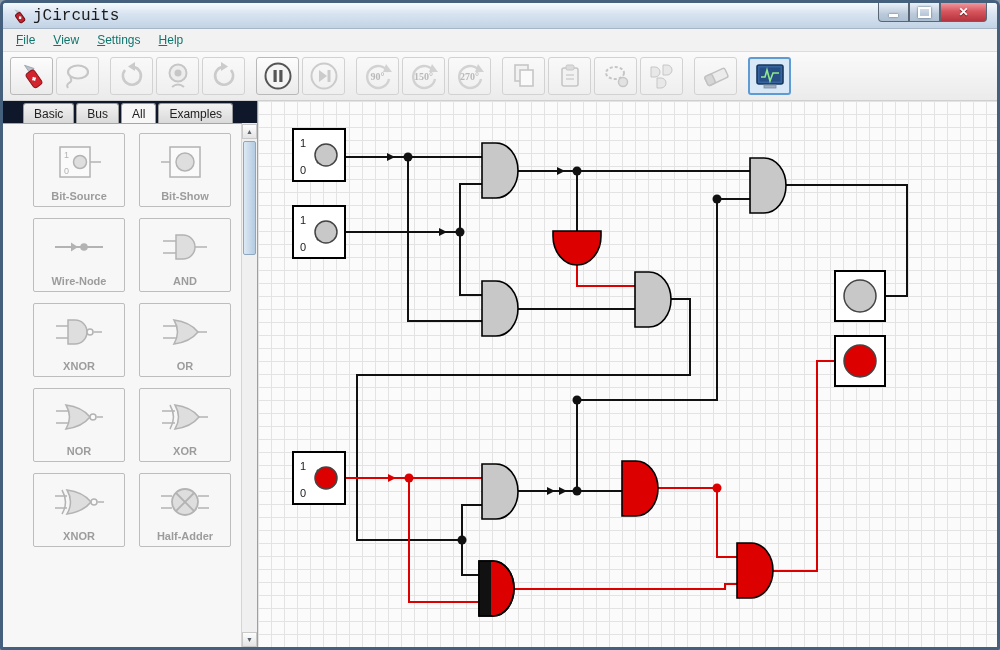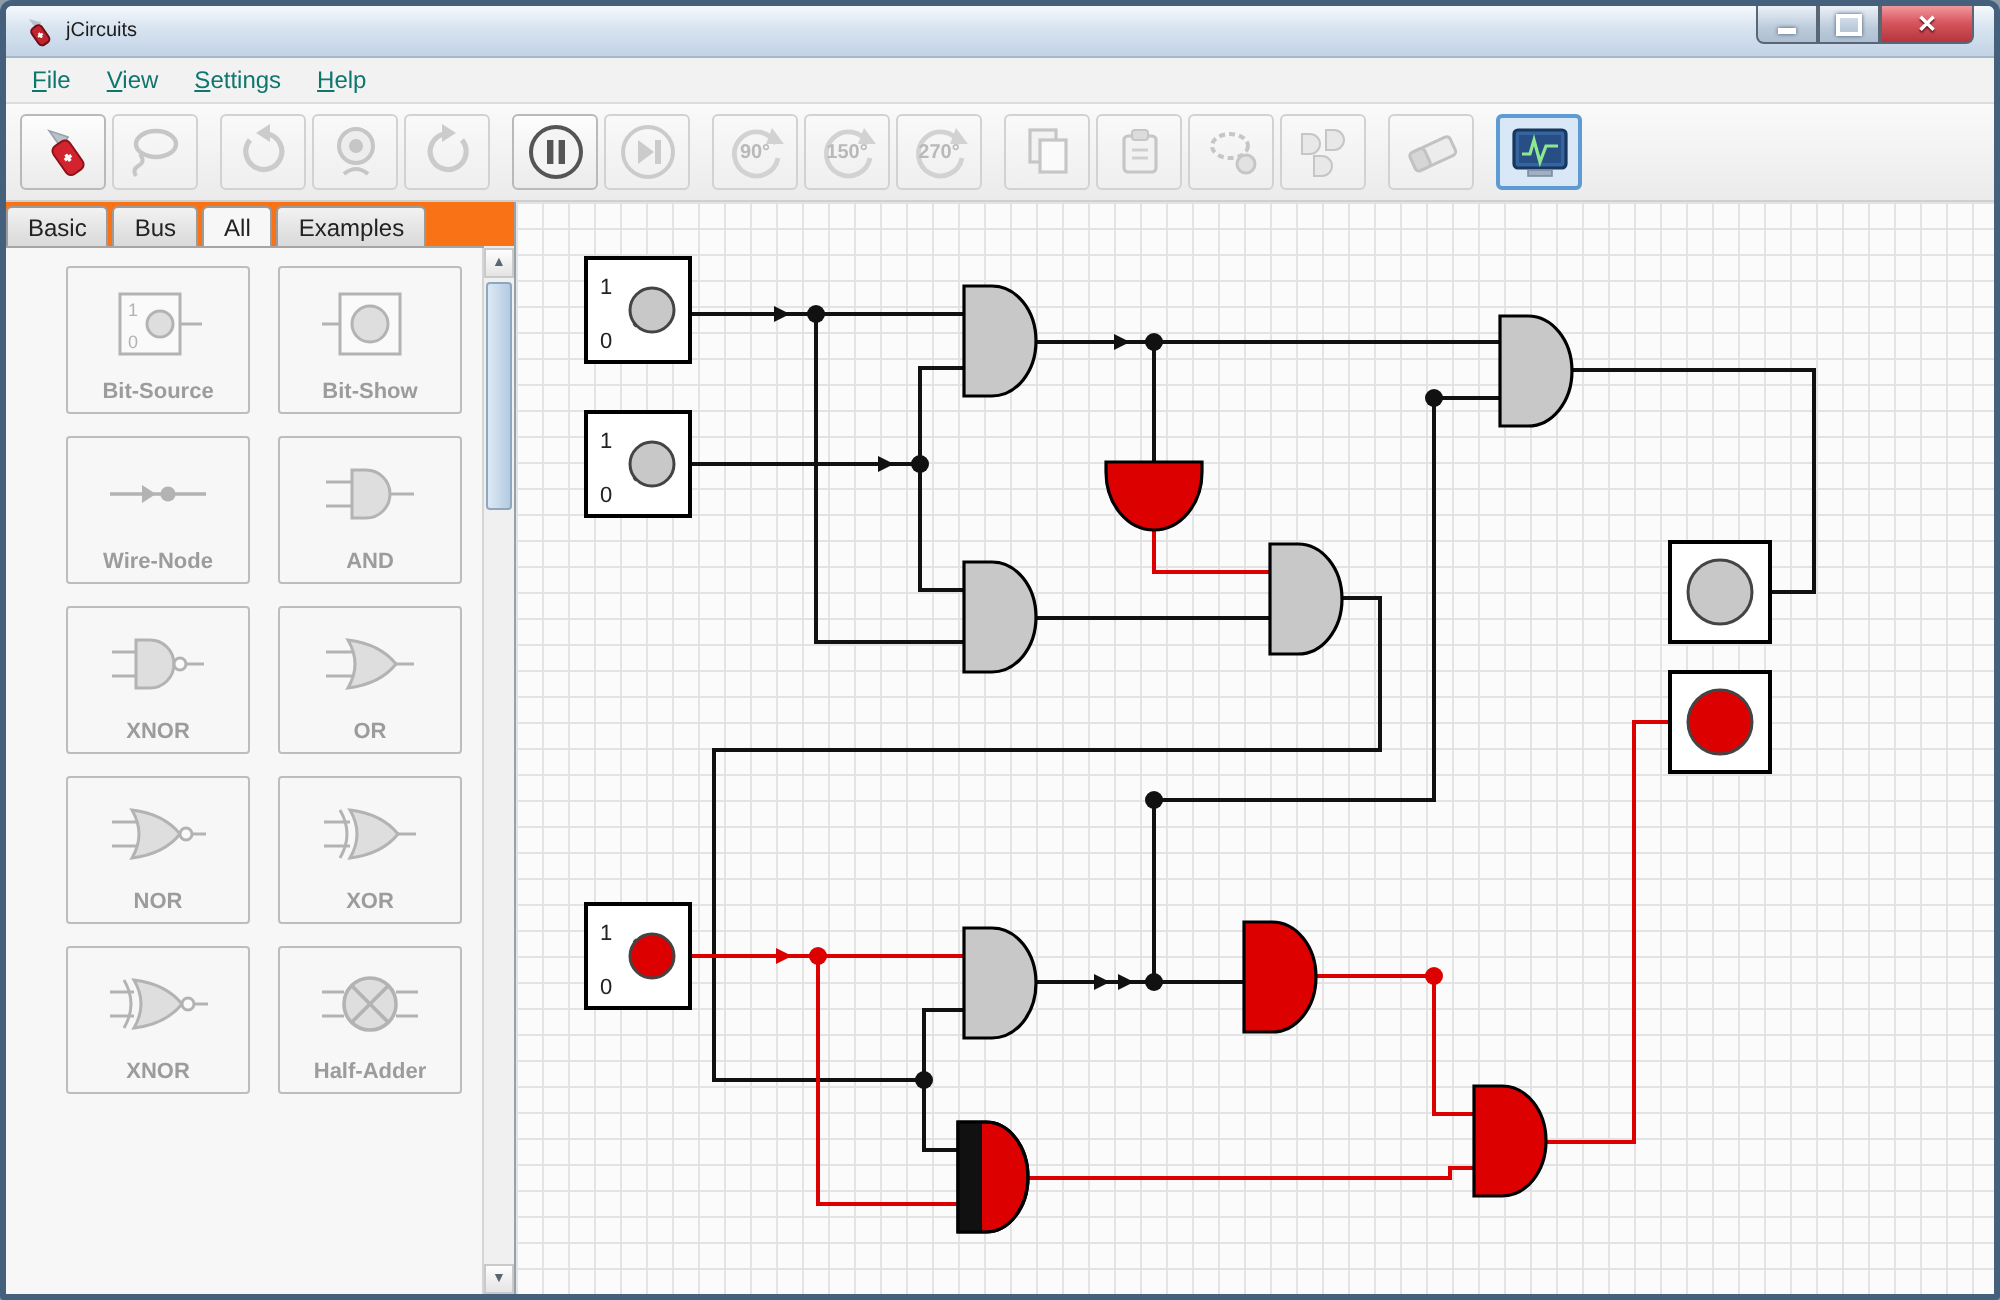--- a/index.html
+++ b/index.html
@@ -2,47 +2,47 @@
 <html><head>
 <meta charset="utf-8">
 <style>
   html,body{margin:0;padding:0;background:#8d9aa8;}
   .window{position:relative;width:1000px;height:650px;box-sizing:border-box;
     border:3px solid #44607c;border-radius:6px 6px 2px 2px;background:#f0f0f0;
     font-family:"Liberation Sans",sans-serif;overflow:hidden;display:flex;flex-direction:column;}
   
   .titlebar{height:25px;flex:0 0 25px;display:flex;align-items:center;padding:0 8px;
     background:linear-gradient(#f5f9fd,#d7e3f0 45%,#c2d3e6);border-bottom:1px solid #a6b6c7;}
-  .title{font-size:10px;color:#1b1b1b;margin-left:6px;}
+  .title{font-size:16px;color:#1b1b1b;margin-left:6px;font-family:Liberation Mono, monospace;}
   .win-controls{position:absolute;top:0;right:10px;display:flex;z-index:5;}
   .win-btn{width:29px;height:18px;border:1px solid #5a6673;border-top:none;display:flex;align-items:center;
     justify-content:center;color:#fff;background:linear-gradient(#eaf1f8,#bccbdb 60%,#aebfd2);cursor:default;}
   .win-btn:first-child{border-radius:0 0 0 4px;}
   .win-btn .bar{width:9px;height:3px;background:#fff;box-shadow:0 0 2px #44586c;margin-top:7px;}
   .win-btn .box{width:9px;height:7px;border:2px solid #fff;box-shadow:0 0 2px #44586c;}
   .win-btn.close{width:45px;background:linear-gradient(#f0989e,#d8575f 45%,#b5343d);border-radius:0 0 4px 0;
     font-size:12px;font-weight:bold;text-shadow:0 1px 1px #5d1216;}
   
   .menubar{height:22px;flex:0 0 22px;display:flex;align-items:center;background:#f2f2f2;
     border-bottom:1px solid #dcdcdc;padding-left:4px;}
   .menu-item{font-size:12px;padding:3px 9px;color:#0f766e;}
   
   .toolbar{height:48px;flex:0 0 48px;display:flex;align-items:center;gap:11px;
     background:linear-gradient(#fafafa,#ebebeb);border-bottom:1px solid #cfcfcf;padding:0 7px;}
-  .tb-group{display:flex;gap:3px;}
+  .tb-group{display:flex;gap:3px;font-family:Liberation Serif, serif;}
   .tb-btn{position:relative;width:43px;height:38px;box-sizing:border-box;border:1px solid #b9b9b9;border-radius:3px;
     background:linear-gradient(#fdfdfd,#ebebeb);display:flex;align-items:center;justify-content:center;}
   .tb-btn.disabled{border-color:#d2d2d2;background:linear-gradient(#f9f9f9,#efefef);}
   .tb-btn.selected{border:2px solid #5e9bd3;background:#d8e8f7;}
   .rot-label{position:absolute;inset:0;display:flex;align-items:center;justify-content:center;
     font-size:10px;font-weight:bold;color:#b9b9b9;}
   
   .main{flex:1;display:flex;min-height:0;}
   .sidebar{width:254px;flex:0 0 254px;position:relative;background:#e9ebed;border-right:1px solid #98a0a8;}
-  .tabs{display:flex;height:22px;align-items:flex-end;padding-left:0;gap:2px;background:#f97316;}
+  .tabs{display:flex;height:22px;align-items:flex-end;padding-left:20px;gap:2px;background:#0f172a;}
   .tab{font-size:12px;padding:3px 10px 2px;border:1px solid #9b9b9b;border-bottom:none;border-radius:3px 3px 0 0;
     background:linear-gradient(#f2f2f2,#d9d9d9);color:#222;}
   .tab.active{background:#f7f7f7;position:relative;top:1px;padding-bottom:3px;}
   .palette{position:absolute;top:22px;left:0;right:15px;bottom:0;background:#f7f7f7;border-top:1px solid #a5a5a5;
     display:flex;flex-wrap:wrap;align-content:flex-start;padding:9px 0 0 30px;gap:11px 14px;overflow:hidden;}
   .card{width:92px;height:74px;box-sizing:border-box;border:1px solid #bdbdbd;border-radius:2px;background:#f7f7f7;
     display:flex;flex-direction:column;align-items:center;}
   .card .icon{flex:1;display:flex;align-items:center;justify-content:center;}
   .card .label{font-size:11px;font-weight:bold;color:#9c9c9c;padding-bottom:4px;}
   

